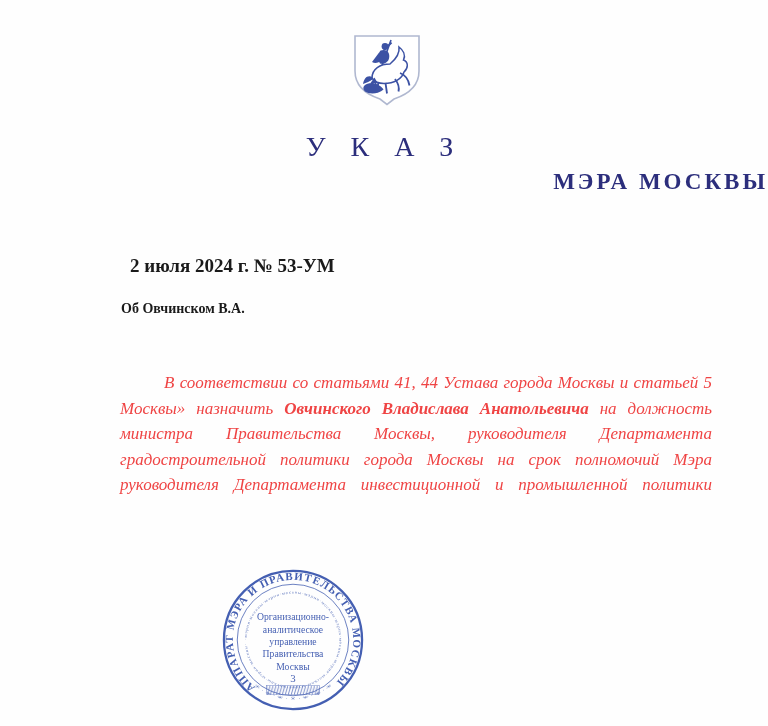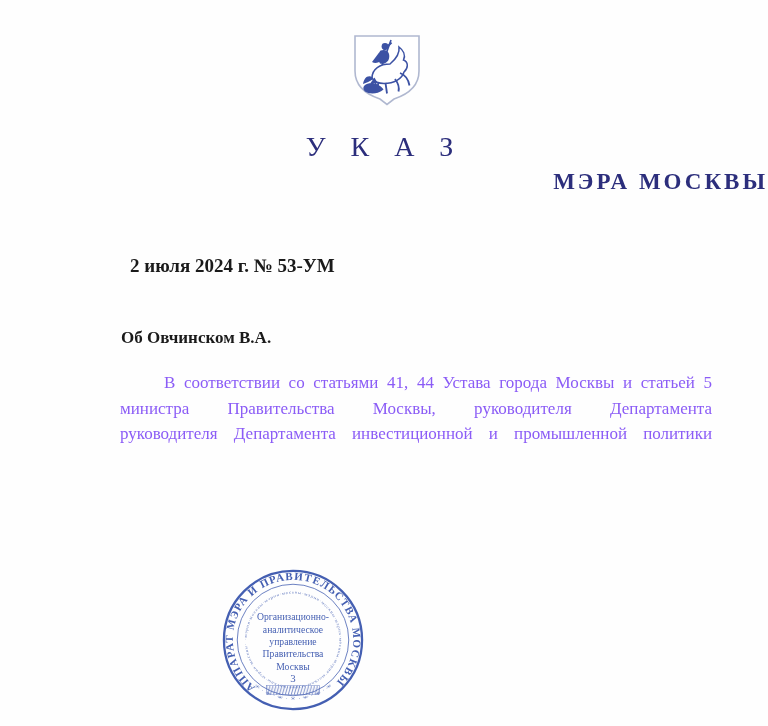--- a/index.html
+++ b/index.html
@@ -43,31 +43,32 @@
   }
   .date-line {
     position: absolute;
     left: 130px; top: 255px;
     font-size: 19px;
     font-weight: bold;
     color: #1a1a1a;
   }
   .subject-line {
     position: absolute;
-    left: 121px; top: 328px;
-    font-size: 17px;
+    left: 121px; top: 301px;
+    font-size: 14px;
     font-weight: bold;
     color: #1a1a1a;
   }
   .body-text {
     position: absolute;
     left: 120px; top: 370px;
     width: 592px;
     font-size: 17px;
-    color: #8b5cf6;
+    color: #ef4444;
+    font-style: italic;
   }
   .body-line {
     line-height: 25.5px;
     text-align: justify;
     text-align-last: justify;
     white-space: normal;
   }
   .body-line.indent { text-indent: 44px; }
   .body-line.last { text-align-last: left; }
   .body-line .b { font-weight: bold; }
@@ -126,21 +127,23 @@
 
   <div class="doc-title">У К А З</div>
   <div class="doc-subtitle">МЭРА МОСКВЫ</div>
 
   <div class="date-line">2 июля 2024 г. № 53-УМ</div>
 
   <div class="subject-line">Об Овчинском В.А.</div>
 
   <div class="body-text">
     <div class="body-line indent">В соответствии со статьями 41, 44 Устава города Москвы и статьей 5</div>
+    <div class="body-line"><span>Москвы» назначить </span><span class="b">Овчинского Владислава Анатольевича</span><span> на должность</span></div>
     <div class="body-line">министра Правительства Москвы, руководителя Департамента</div>
+    <div class="body-line">градостроительной политики города Москвы на срок полномочий Мэра</div>
     <div class="body-line">руководителя Департамента инвестиционной и промышленной политики</div>
   </div>
 
 
   <div class="stamp">
     <svg viewBox="0 0 148 148" width="146" height="146" xmlns="http://www.w3.org/2000/svg">
       <defs>
         <pattern id="hatch" width="3" height="10" patternUnits="userSpaceOnUse">
           <path d="M0 10 L3 0" stroke="#3b57ae" stroke-width="0.8"></path>
         </pattern>

